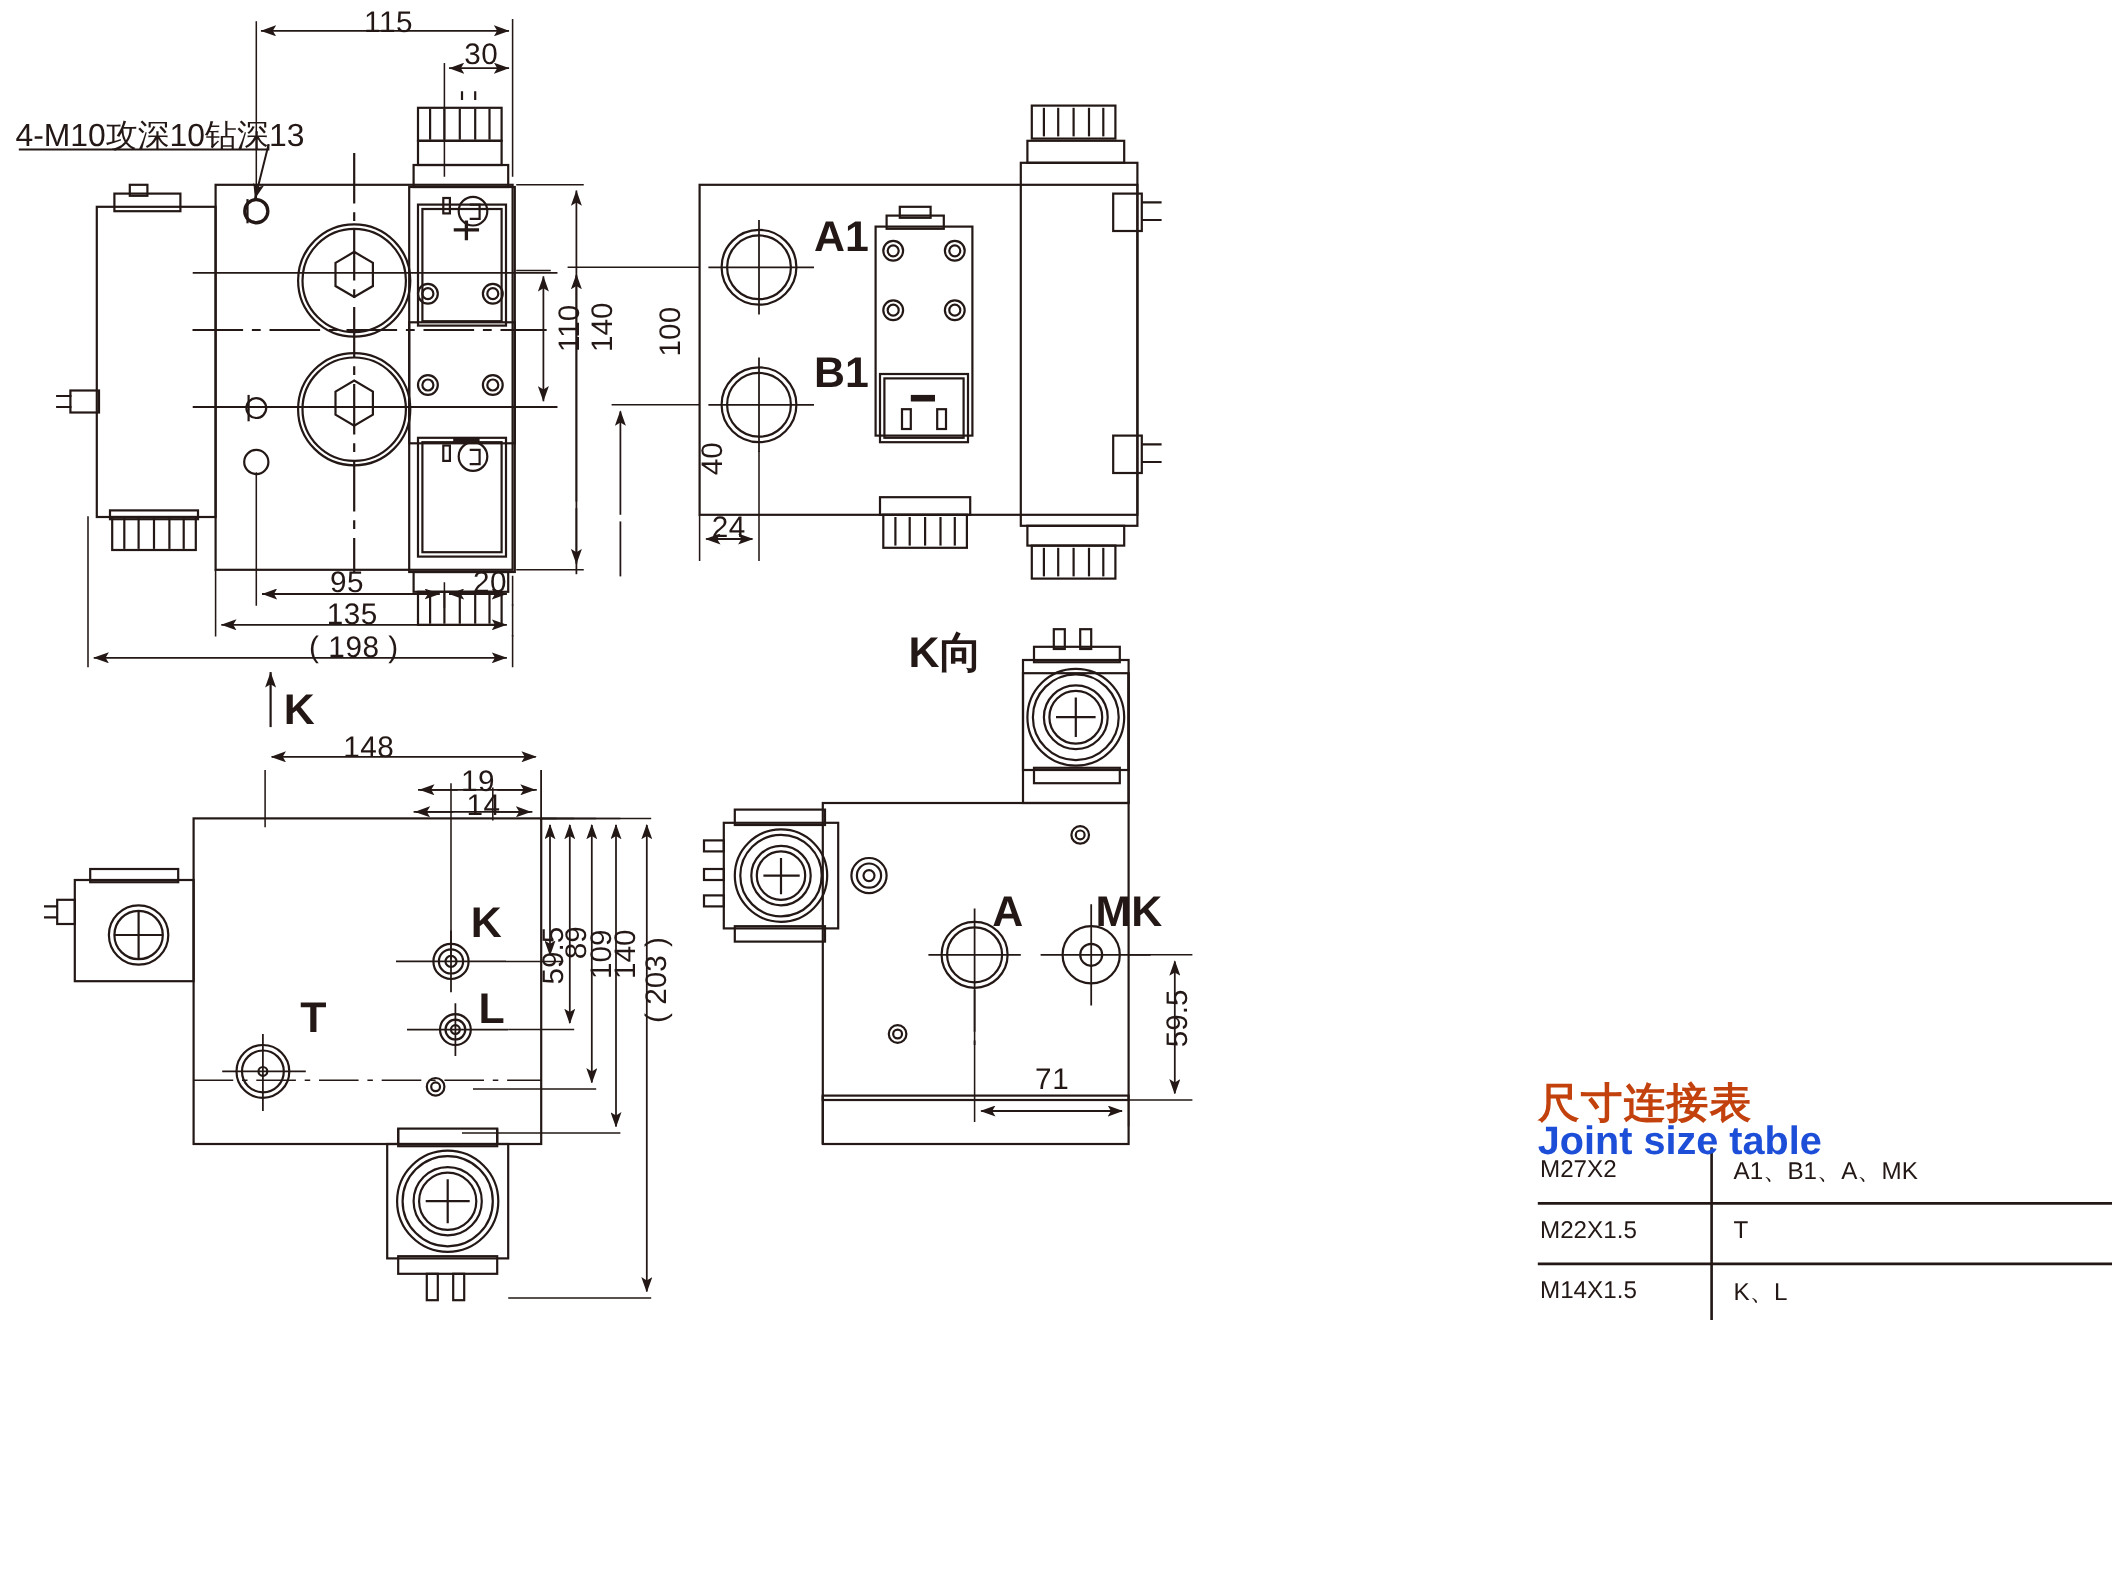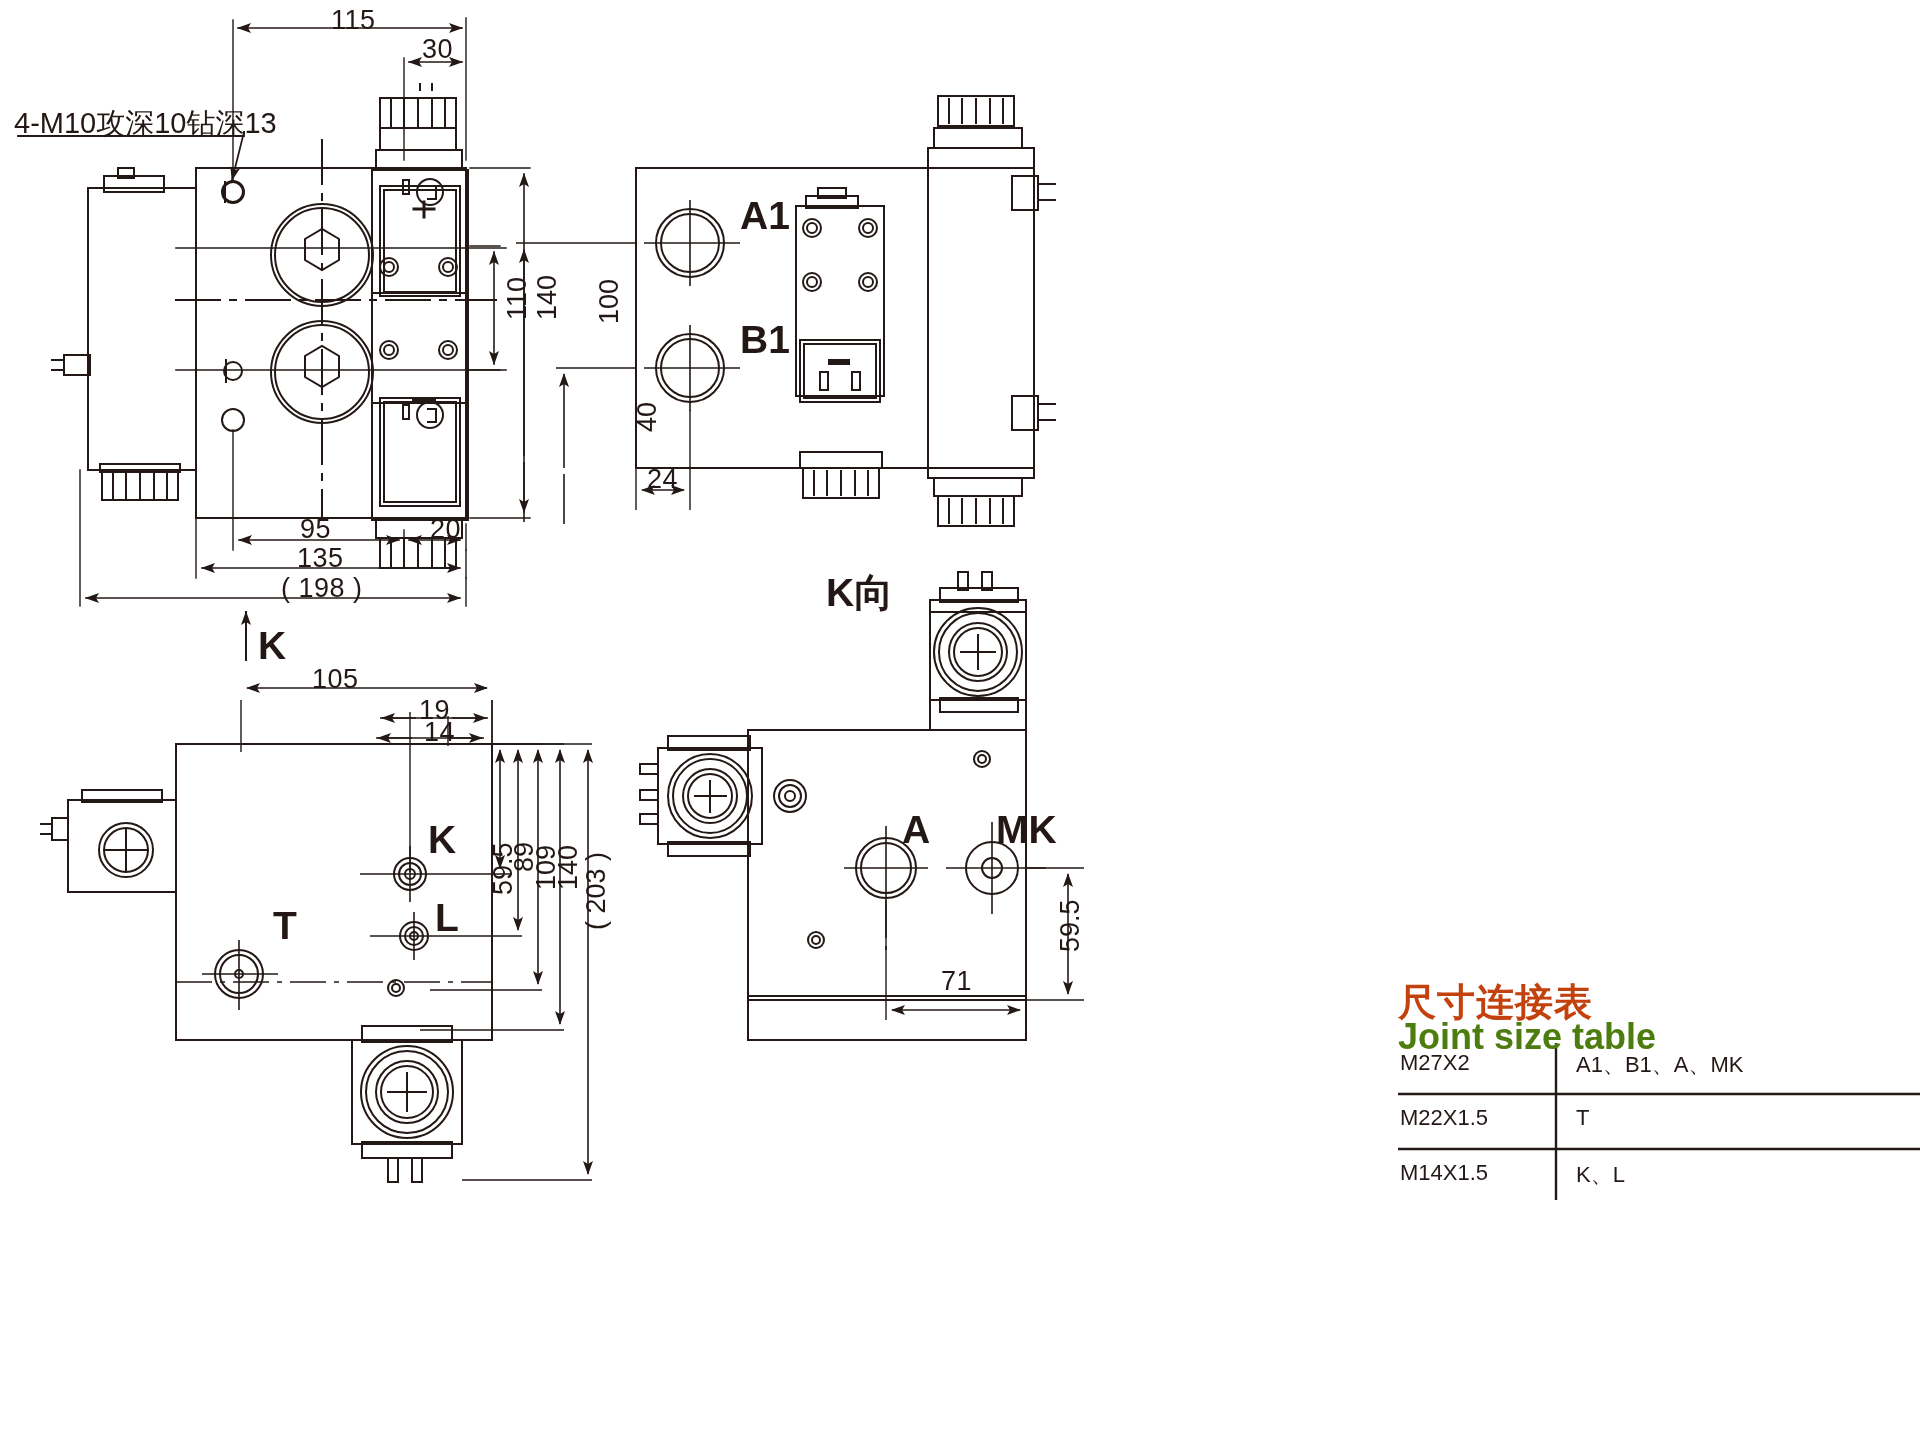--- a/index.html
+++ b/index.html
@@ -6,21 +6,21 @@
   body{width:1920px;height:1442px;position:relative;overflow:hidden;
        font-family:"Liberation Sans","DejaVu Sans",sans-serif;color:#231815;}
   #canvas{position:absolute;left:0;top:0;width:1920px;height:1442px;}
   svg{position:absolute;left:0;top:0;width:1920px;height:1442px;}
   .lbl{position:absolute;white-space:nowrap;color:#231815;}
   .dim{font-size:27px;letter-spacing:0.5px;}
   .dimv{font-size:27px;transform-origin:0 0;transform:rotate(-90deg);}
   .note{font-size:29px;}
   .port{font-size:39px;font-weight:bold;}
   .tbl-title-cn{position:absolute;color:#c2410c;font-weight:bold;font-size:38px;letter-spacing:1px;}
-  .tbl-title-en{position:absolute;color:#4d7c0f;font-weight:bold;font-size:36px;letter-spacing:0px;}
+  .tbl-title-en{position:absolute;color:#1d4ed8;font-weight:bold;font-size:36px;letter-spacing:0px;}
   .tbl-cell{position:absolute;font-size:22px;color:#231815;white-space:nowrap;}
 </style>
 </head>
 <body>
 
 <div id="canvas">
 
   <svg viewBox="0 0 1920 1442" xmlns="http://www.w3.org/2000/svg">
     <defs>
       <marker id="ah" markerWidth="14" markerHeight="10" refX="13" refY="5" orient="auto" markerUnits="userSpaceOnUse">
@@ -316,21 +316,21 @@
   <div class="lbl port" style="left:258px;top:624px;">K</div>
 
   <div class="lbl dimv" style="left:594px;top:324px;">100</div>
   <div class="lbl dimv" style="left:632px;top:432px;">40</div>
   <div class="lbl dim" style="left:647px;top:464px;">24</div>
   <div class="lbl port" style="left:740px;top:194px;">A1</div>
   <div class="lbl port" style="left:740px;top:318px;">B1</div>
 
   <div class="lbl port" style="left:826px;top:566px;">K向</div>
 
-  <div class="lbl dim" style="left:312px;top:664px;">105</div>
+  <div class="lbl dim" style="left:312px;top:664px;">148</div>
   <div class="lbl dim" style="left:419px;top:695px;">19</div>
   <div class="lbl dim" style="left:424px;top:717px;">14</div>
   <div class="lbl dimv" style="left:488px;top:895px;">59.5</div>
   <div class="lbl dimv" style="left:509px;top:872px;">89</div>
   <div class="lbl dimv" style="left:531px;top:890px;">109</div>
   <div class="lbl dimv" style="left:553px;top:890px;">140</div>
   <div class="lbl dimv" style="left:581px;top:930px;">( 203 )</div>
   <div class="lbl port" style="left:428px;top:818px;">K</div>
   <div class="lbl port" style="left:435px;top:896px;">L</div>
   <div class="lbl port" style="left:273px;top:904px;">T</div>

